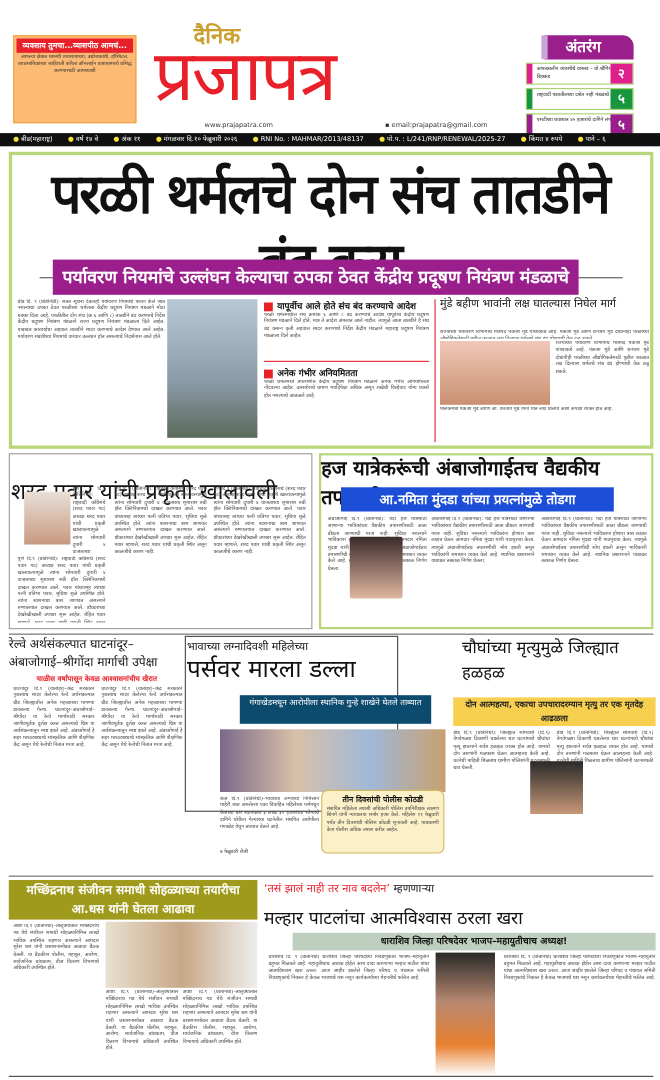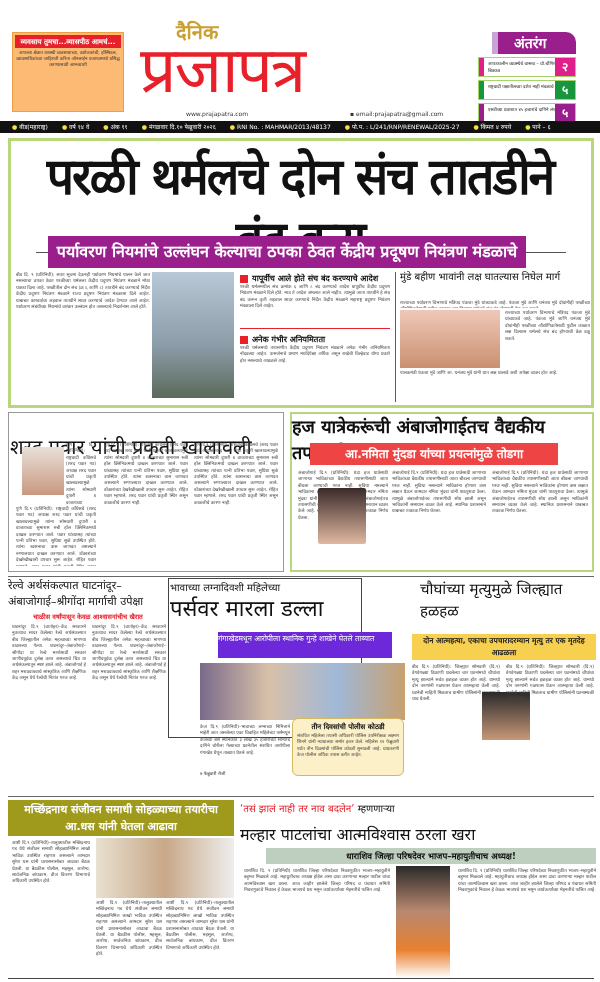--- a/index.html
+++ b/index.html
@@ -26,22 +26,22 @@
 .strip span::before{content:"● ";color:#f5e23a}
 .lead{left:8px;top:138px;width:586px;height:270px;border:3px solid #b7d77a}
 .h1{left:20px;top:148px;width:560px;text-align:center;font-size:48px;font-weight:900;letter-spacing:-2px;line-height:60px;transform:scaleY(1.05)}
 .sub1{left:48px;top:236px;width:478px;height:32px;background:#9a1f8c;color:#fff;text-align:center;font-size:16px;line-height:32px;font-weight:bold}
 .rule{background:#555;height:1px}
 .col{font-size:4.5px;line-height:6.4px;color:#444;text-align:justify;overflow:hidden}
 .photo{background:linear-gradient(180deg,#b9c8d6,#8a9aa6 60%,#5a6a5a)}
 .redsq{display:inline-block;width:8px;height:8px;background:#e8202a;margin-right:4px;vertical-align:middle}
 .box{border:1px solid #999}
 .hl{font-weight:900;color:#111}
-.green-bar{background:#ef4444;color:#fff;text-align:center;font-weight:bold}
-.red-box{background:#6d28d9;color:#fff;}
+.green-bar{background:#1d4ed8;color:#fff;text-align:center;font-weight:bold}
+.red-box{background:#0c4a6e;color:#fff;text-align:center}
 .yellow-bar{background:#f8d050;color:#222;text-align:center;font-weight:bold}
 .olive{background:#a09a1c;color:#fff;text-align:center;font-weight:bold}
 .grey-bar{background:#bfcfbf;color:#111;text-align:center;font-weight:bold}
 .callout{background:#fbf0c8;border:1px solid #d4b860;border-radius:6px}
 </style>
 </head>
 <body>
 
 <div class="abs ad">
   <div class="t1">व्यवसाय तुमचा...व्यासपीठ आमचं...</div>

